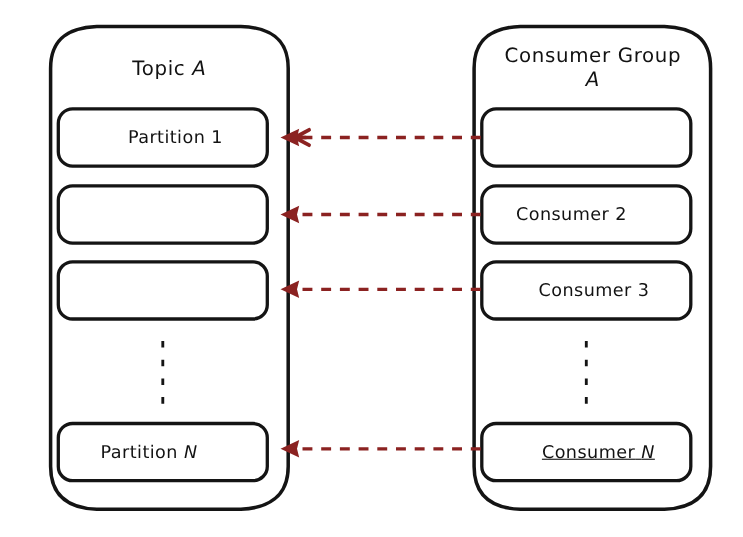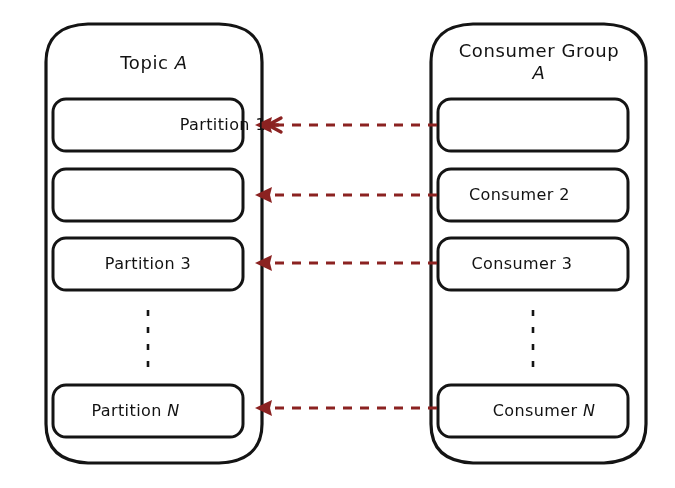--- a/index.html
+++ b/index.html
@@ -145,39 +145,35 @@
   <div class="txt panel-title" style="left:431px; top:40px; width:216px;">
     <div>Consumer Group</div>
     <div class="ital">A</div>
   </div>
 
   <div class="txt panel-title" style="left:46px; top:52px; width:216px;">
     <span>Topic</span>
     <span class="ital">A</span>
   </div>
 
-  <div class="txt box-label" style="left:53px; top:116px; width:213px;text-align:right;">
+  <div class="txt box-label" style="left:53px; top:116px; width:213px;">
     <span>Partition</span>
     <span>1</span>
-  </div>
-  <div class="txt box-label" style="left:53px; top:255px; width:190px;">
-    <span>Partition</span>
-    <span>3</span>
   </div>
   <div class="txt box-label" style="left:53px; top:402px; width:165px;">
     <span>Partition</span>
     <span class="ital">N</span>
   </div>
 
   <div class="txt box-label" style="left:438px; top:186px; width:163px;">
     <span>Consumer</span>
     <span>2</span>
   </div>
-  <div class="txt box-label" style="left:438px; top:255px; width:168px;">
+  <div class="txt box-label" style="left:456px; top:255px; width:168px;">
     <span>Consumer</span>
     <span>3</span>
   </div>
-  <div class="txt box-label" style="left:438px; top:402px; width:212px;">
+  <div class="txt box-label" style="left:438px; top:402px; width:212px;text-decoration:underline;">
     <span>Consumer</span>
     <span class="ital">N</span>
   </div>
 
 </div>
 
 </body></html>

